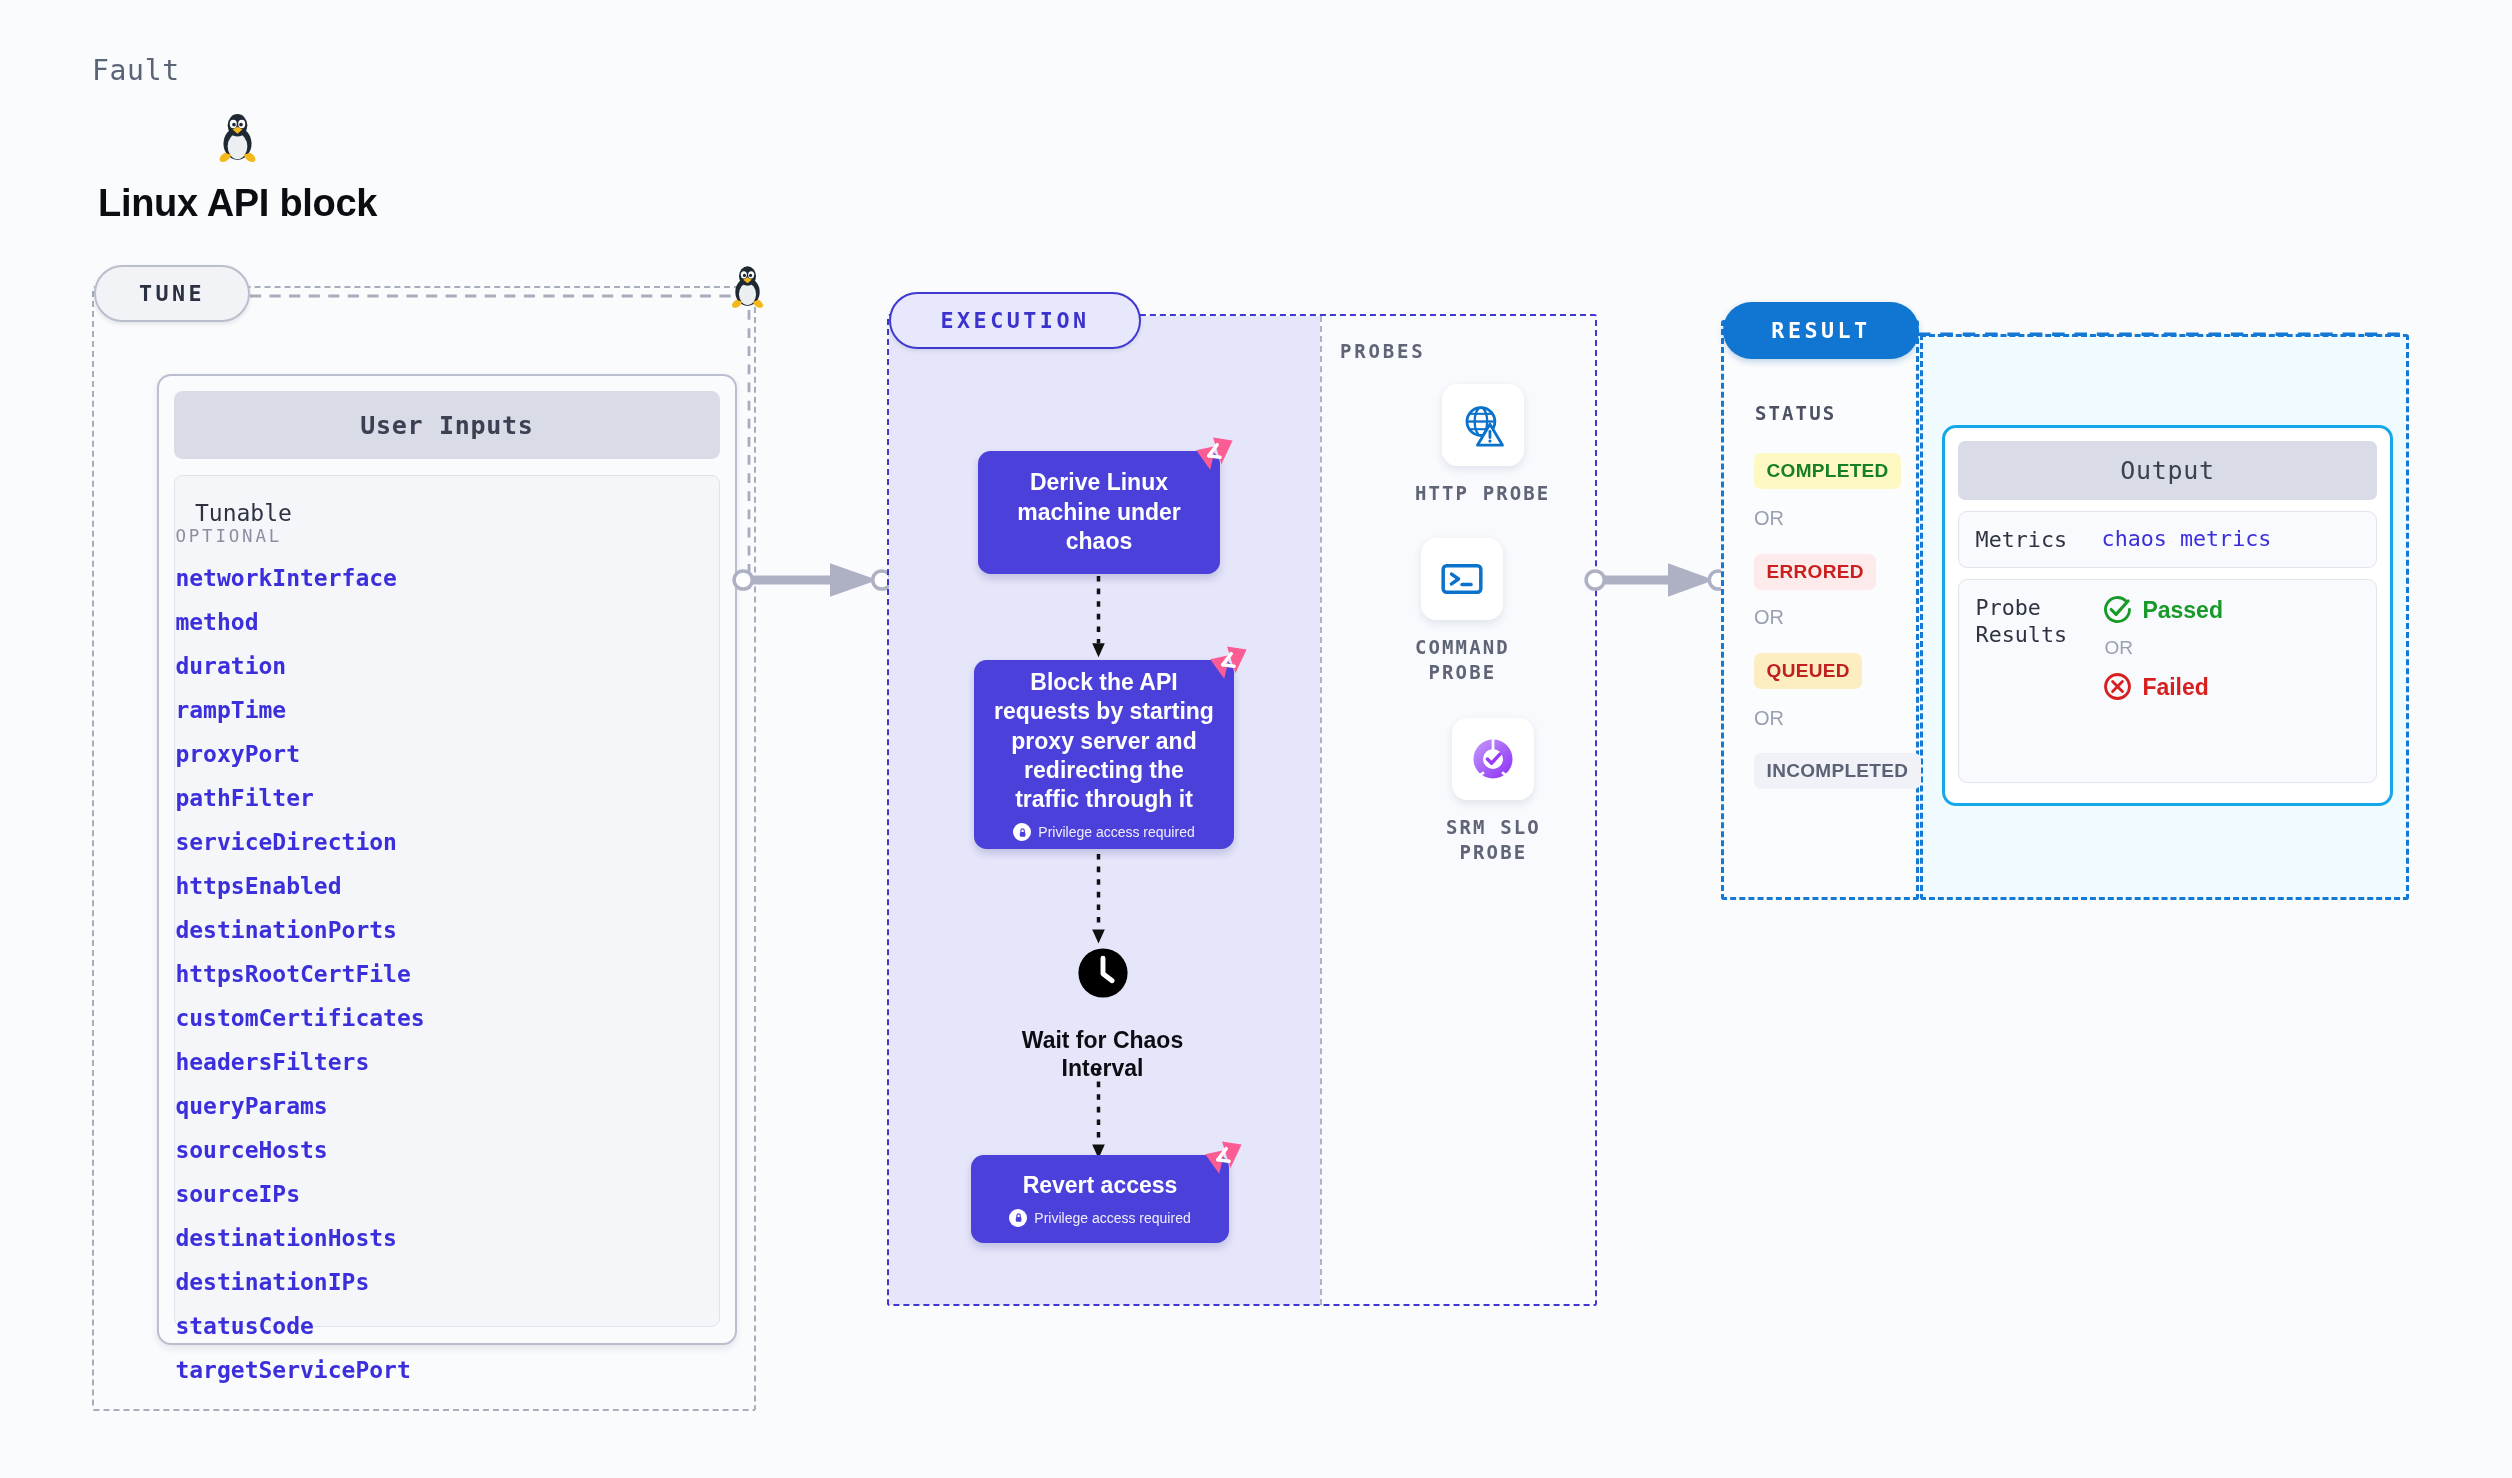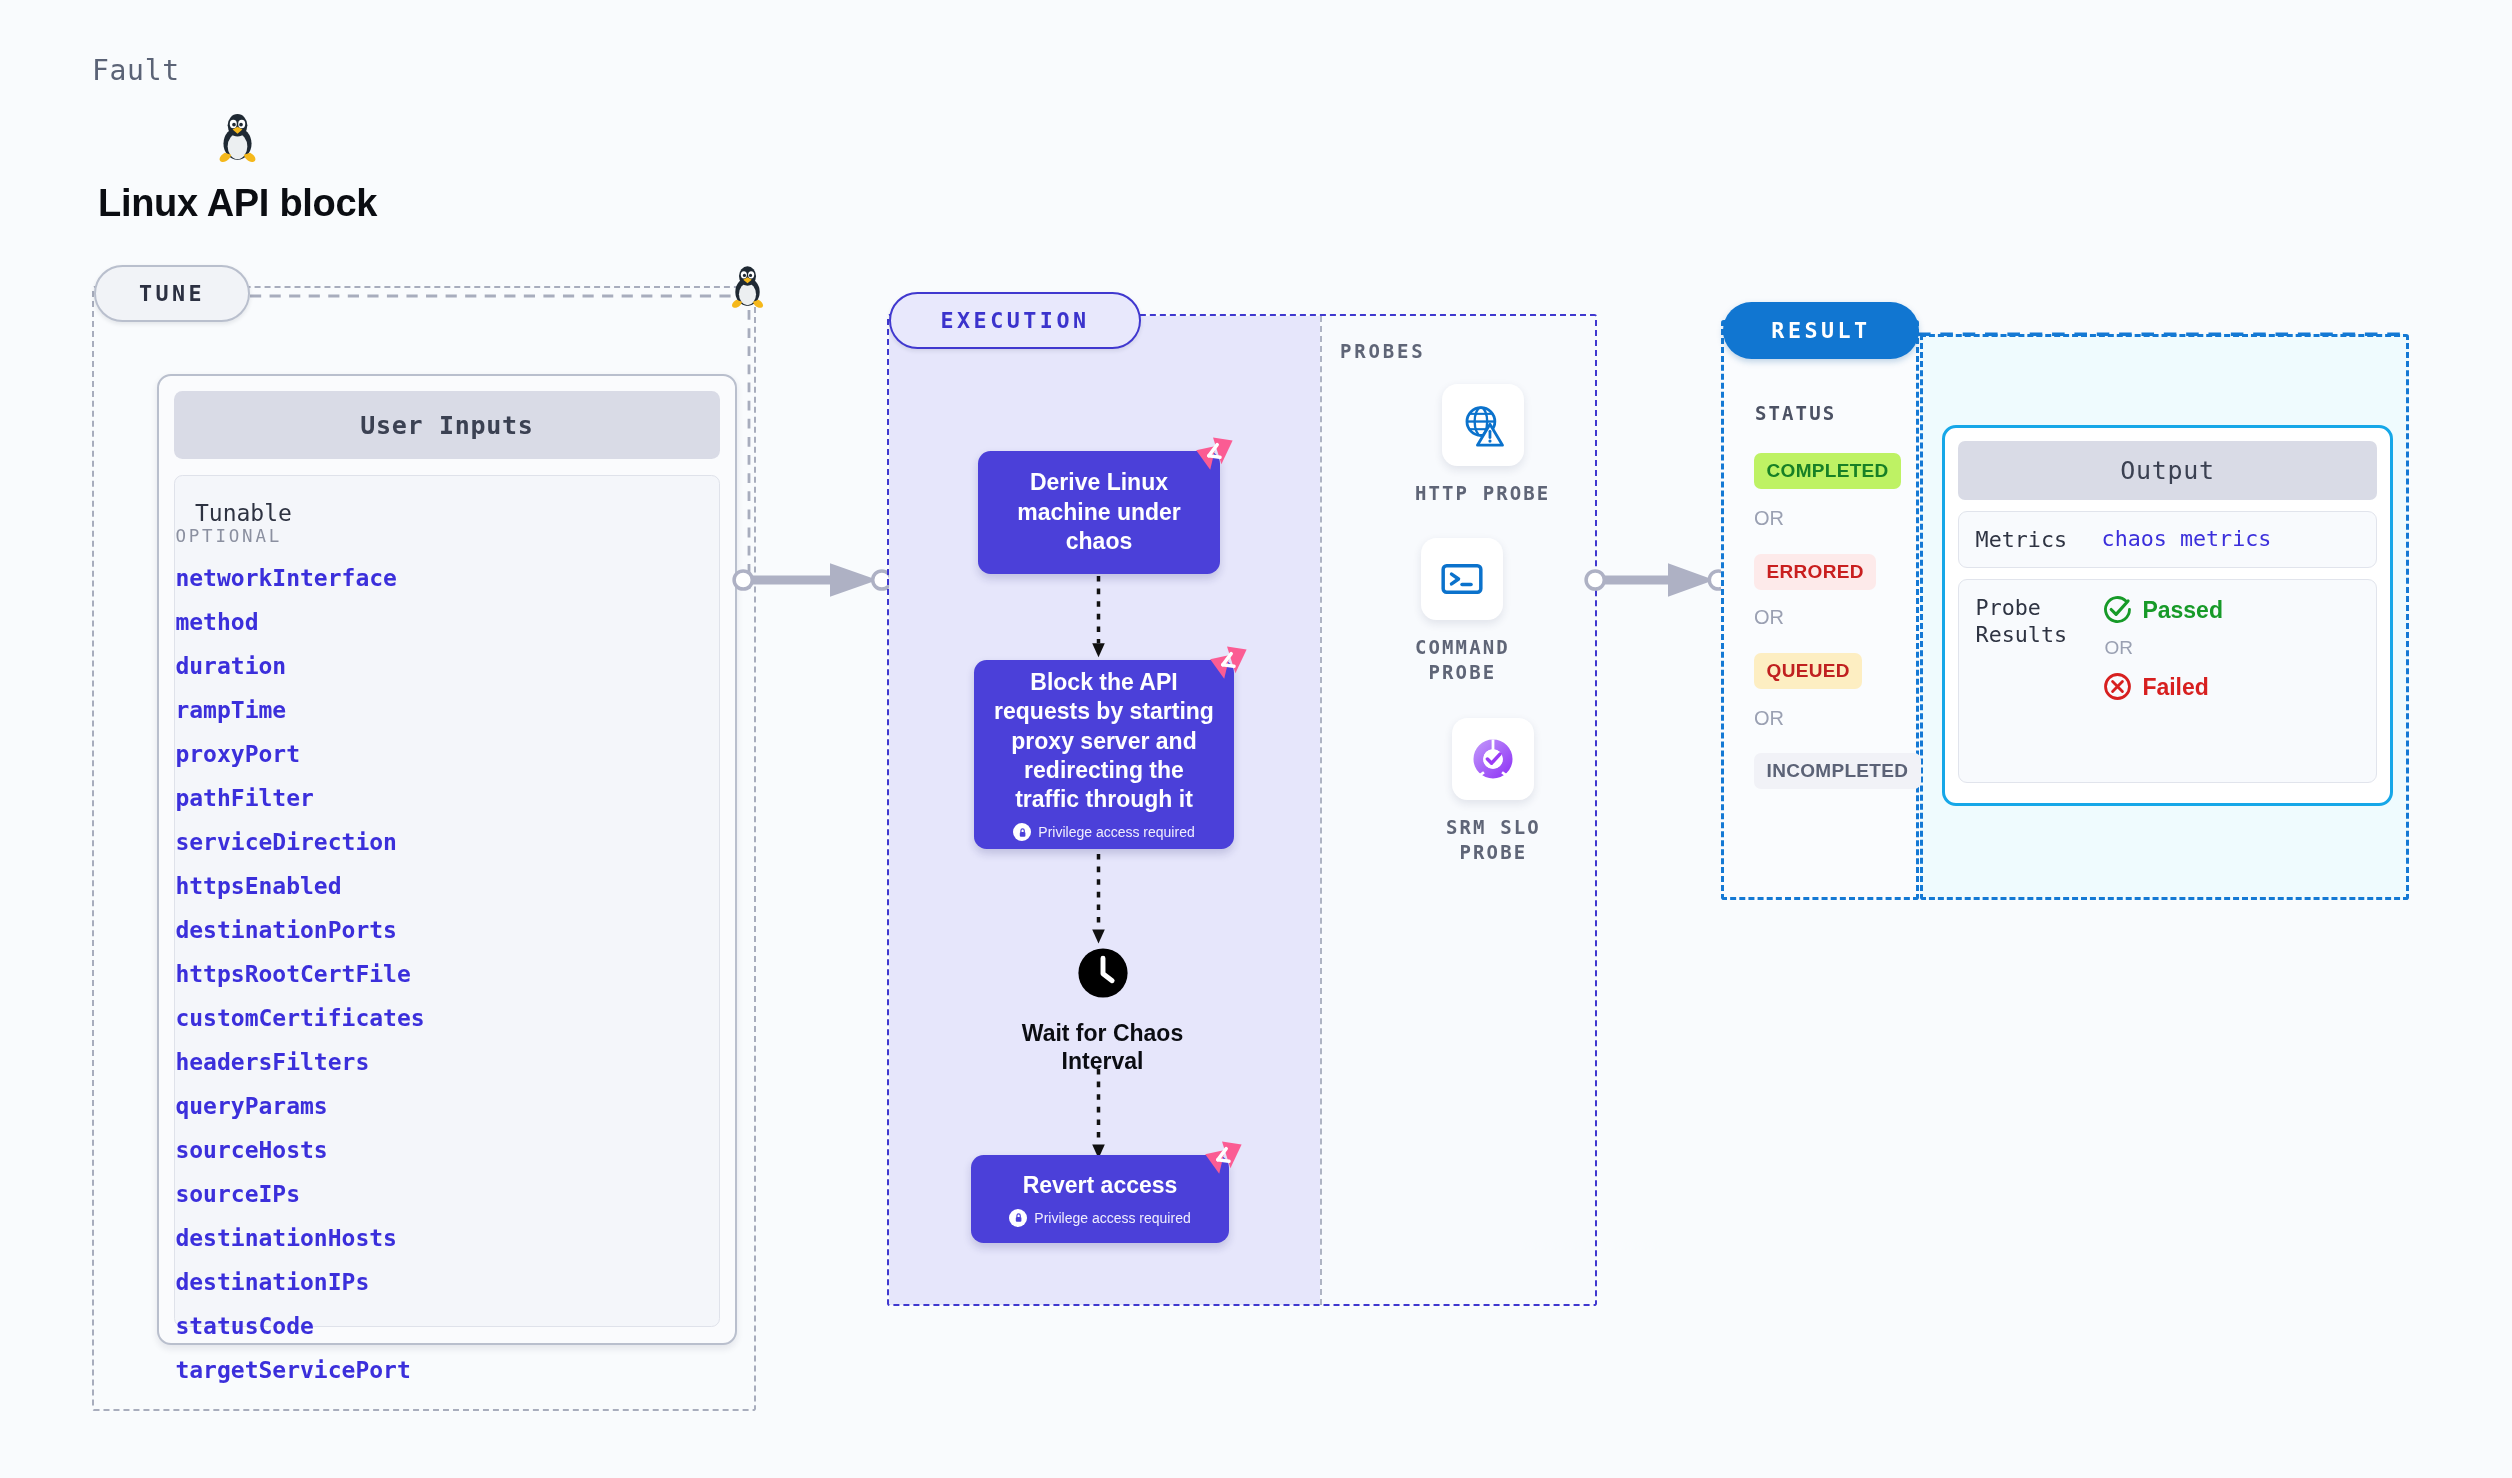--- a/index.html
+++ b/index.html
@@ -128,21 +128,21 @@
   }
   .lock-badge {
     width: 18px; height: 18px; border-radius: 50%;
     background: #ffffff; display:flex; align-items:center; justify-content:center;
     flex: 0 0 18px;
   }
   .corner-mark { position: absolute; top: -15.4px; right: -14px; }
 
   .wait-node {
     position: absolute; display: flex; flex-direction: column;
-    align-items: center; gap: 18px;
+    align-items: center; gap: 25px;
   }
   .wait-node .wtxt {
     font-size: 23px; font-weight: 700; color: #0b0d12;
     text-align: center; line-height: 1.22;
   }
 
   
   .probe-item {
     position: absolute; display: flex; flex-direction: column; align-items: center;
   }
@@ -455,21 +455,21 @@
   <div id="result-dash-status"></div>
   <div id="result-dash-output"></div>
 
   <svg style="position:absolute;left:1918px;top:328px;" width="493" height="12.6" viewBox="0 0 706 18">
     <line x1="0" y1="9" x2="700" y2="9" stroke="#1479d4" stroke-width="5" stroke-dasharray="18 14"></line>
   </svg>
   <div class="pill" id="result-pill">RESULT</div>
 
   <div class="status-label">STATUS</div>
 
-  <div class="status-badge" style="top: 453px; background: #bef264; color: rgb(23, 128, 38);">
+  <div class="status-badge" style="top: 453px; background: #fef9c3; color: rgb(23, 128, 38);">
     <span>COMPLETED</span>
   </div>
   <div class="or-text" style="top:507px;">OR</div>
   <div class="status-badge" style="top: 554px; background: rgb(253, 234, 234); color: rgb(201, 31, 31);">
     <span>ERRORED</span>
   </div>
   <div class="or-text" style="top:606px;">OR</div>
   <div class="status-badge" style="top: 653px; background: rgb(253, 238, 194); color: rgb(192, 32, 32);">
     <span>QUEUED</span>
   </div>

